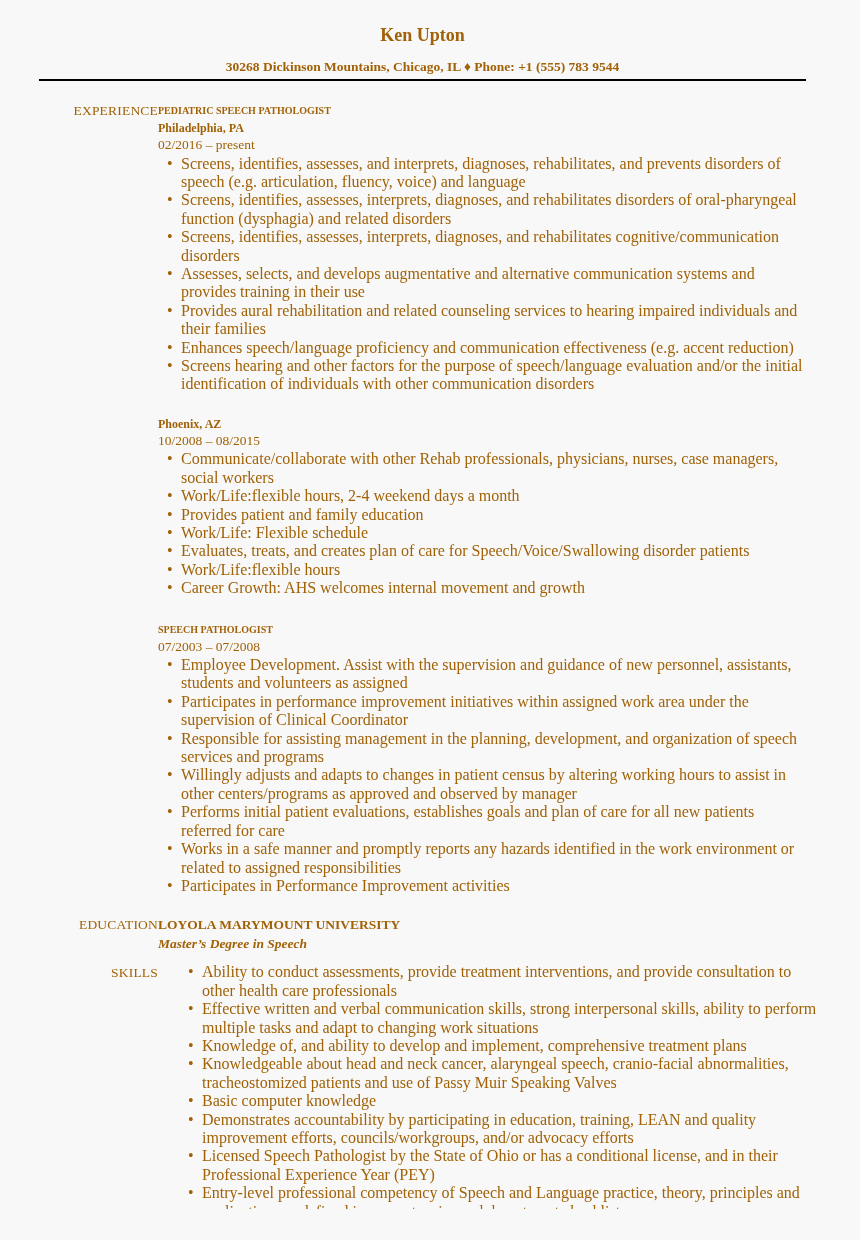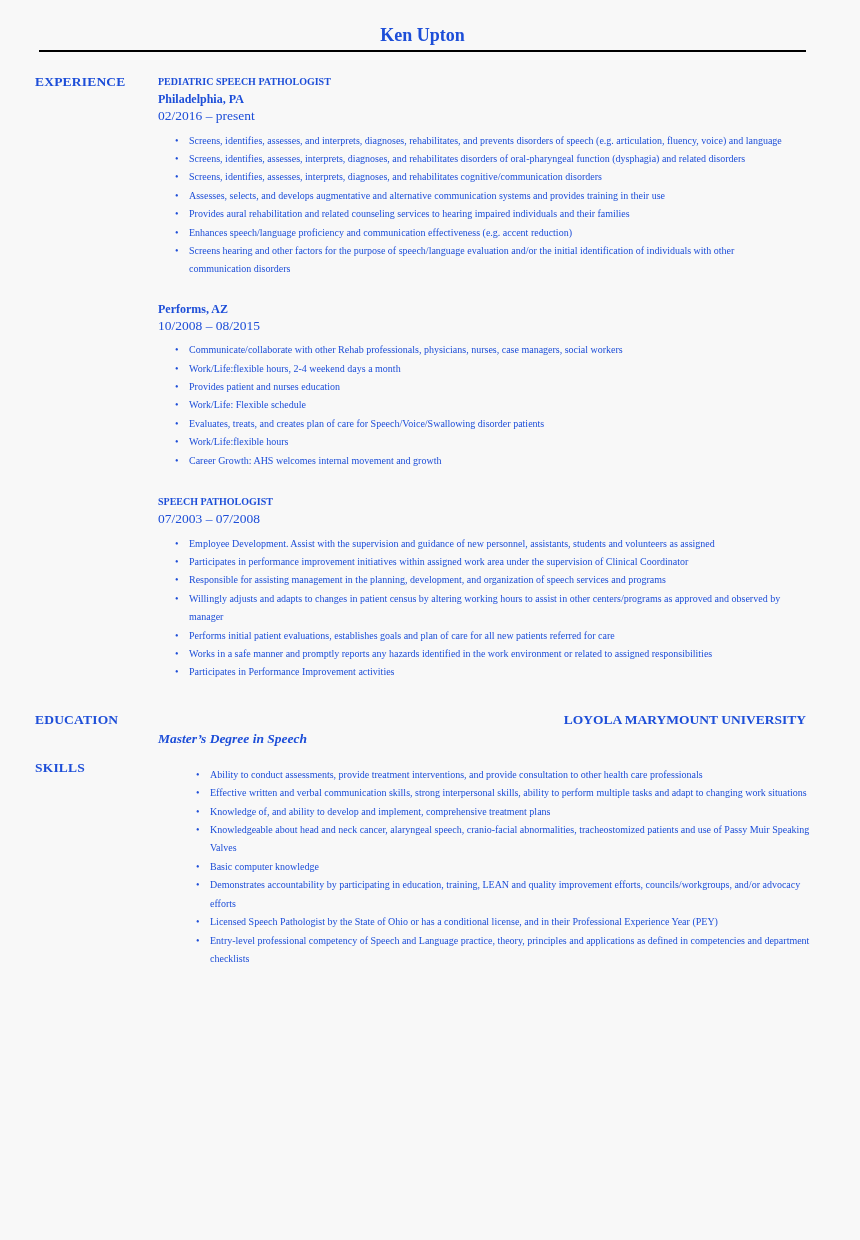--- a/index.html
+++ b/index.html
@@ -9,21 +9,21 @@
     width: 860px;
     height: 1240px;
     overflow: hidden;
   }
   .page {
     box-sizing: border-box;
     width: 860px;
     height: 1209px;
     overflow: hidden;
     padding: 24px 0 4px 35px;
-    color: #1d4ed8;
+    color: #a16207;
     font-family: "Liberation Serif", serif;
   }
   
   .resume-header {
     width: 767px;
     margin-left: 4px;
     text-align: center;
   }
   .person-name {
     margin: 0;
@@ -47,23 +47,24 @@
   .section-row {
     display: flex;
     margin-top: 20px;
     align-items: flex-start;
   }
   .section-row.skills-row { margin-top: 10px; gap: 21px; }
   .section-label {
     flex: 0 0 123px;
     width: 123px;
     font-size: 13.5px;
-    font-weight: bold;
+    font-weight: normal;
     line-height: 19px;
     letter-spacing: 0.2px;
+    text-align: right;
   }
   .section-content {
     width: 648px;
   }
   
   .job + .job { margin-top: 22px; }
   .job-title {
     font-size: 10px;
     font-weight: bold;
     line-height: 19px;
@@ -74,57 +75,57 @@
     line-height: 17px;
   }
   .job-dates {
     font-size: 13.5px;
     line-height: 15.5px;
     margin-bottom: 2px;
   }
   
   ul.bullets {
     list-style: none;
-    margin: 8px;
+    margin: 0;
     padding: 0;
-    font-size: 10px;
+    font-size: 16px;
     line-height: 18.4px;
     font-family: Liberation Serif, serif;
   }
   ul.bullets li {
     position: relative;
     padding-left: 23px;
   }
   ul.bullets li::before {
     content: "\2022";
     position: absolute;
     left: 9px;
     top: 0;
   }
   
   .edu-school {
     font-size: 13.5px;
     font-weight: bold;
     line-height: 19px;
-    text-align: right;
   }
   .edu-degree {
     font-size: 13.5px;
     font-weight: bold;
     line-height: 19px;
     font-style: italic;
   }
 </style>
 </head>
 <body>
 
 <div class="page">
 
   <header class="resume-header">
     <h1 class="person-name">Ken Upton</h1>
+    <div class="contact-line">30268 Dickinson Mountains, Chicago, IL ♦ Phone: +1 (555) 783 9544</div>
     <hr class="header-rule">
   </header>
 
   <section class="section-row experience-row">
     <div class="section-label">EXPERIENCE</div>
     <div class="section-content" id="experience-jobs">
   <div class="job">
     <div class="job-title">PEDIATRIC SPEECH PATHOLOGIST</div>
     <div class="job-location">Philadelphia, PA</div>
     <div class="job-dates">02/2016 – present</div>
@@ -133,26 +134,26 @@
             <li>Screens, identifies, assesses, interprets, diagnoses, and rehabilitates disorders of oral-pharyngeal function (dysphagia) and related disorders</li>
             <li>Screens, identifies, assesses, interprets, diagnoses, and rehabilitates cognitive/communication disorders</li>
             <li>Assesses, selects, and develops augmentative and alternative communication systems and provides training in their use</li>
             <li>Provides aural rehabilitation and related counseling services to hearing impaired individuals and their families</li>
             <li>Enhances speech/language proficiency and communication effectiveness (e.g. accent reduction)</li>
             <li>Screens hearing and other factors for the purpose of speech/language evaluation and/or the initial identification of individuals with other communication disorders</li>
           </ul>
   </div>
 
   <div class="job">
-    <div class="job-location">Performs, AZ</div>
+    <div class="job-location">Phoenix, AZ</div>
     <div class="job-dates">10/2008 – 08/2015</div>
     <ul class="bullets">
             <li>Communicate/collaborate with other Rehab professionals, physicians, nurses, case managers, social workers</li>
             <li>Work/Life:flexible hours, 2-4 weekend days a month</li>
-            <li>Provides patient and nurses education</li>
+            <li>Provides patient and family education</li>
             <li>Work/Life: Flexible schedule</li>
             <li>Evaluates, treats, and creates plan of care for Speech/Voice/Swallowing disorder patients</li>
             <li>Work/Life:flexible hours</li>
             <li>Career Growth: AHS welcomes internal movement and growth</li>
           </ul>
   </div>
 
   <div class="job">
     <div class="job-title">SPEECH PATHOLOGIST</div>
     <div class="job-dates">07/2003 – 07/2008</div>

